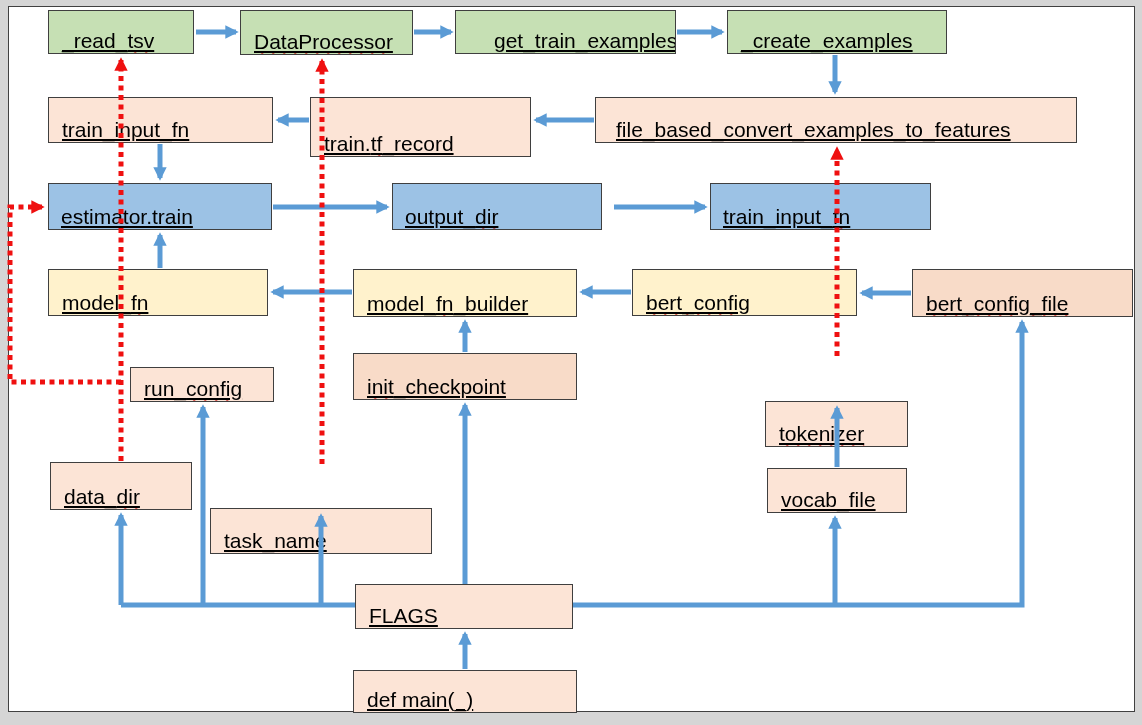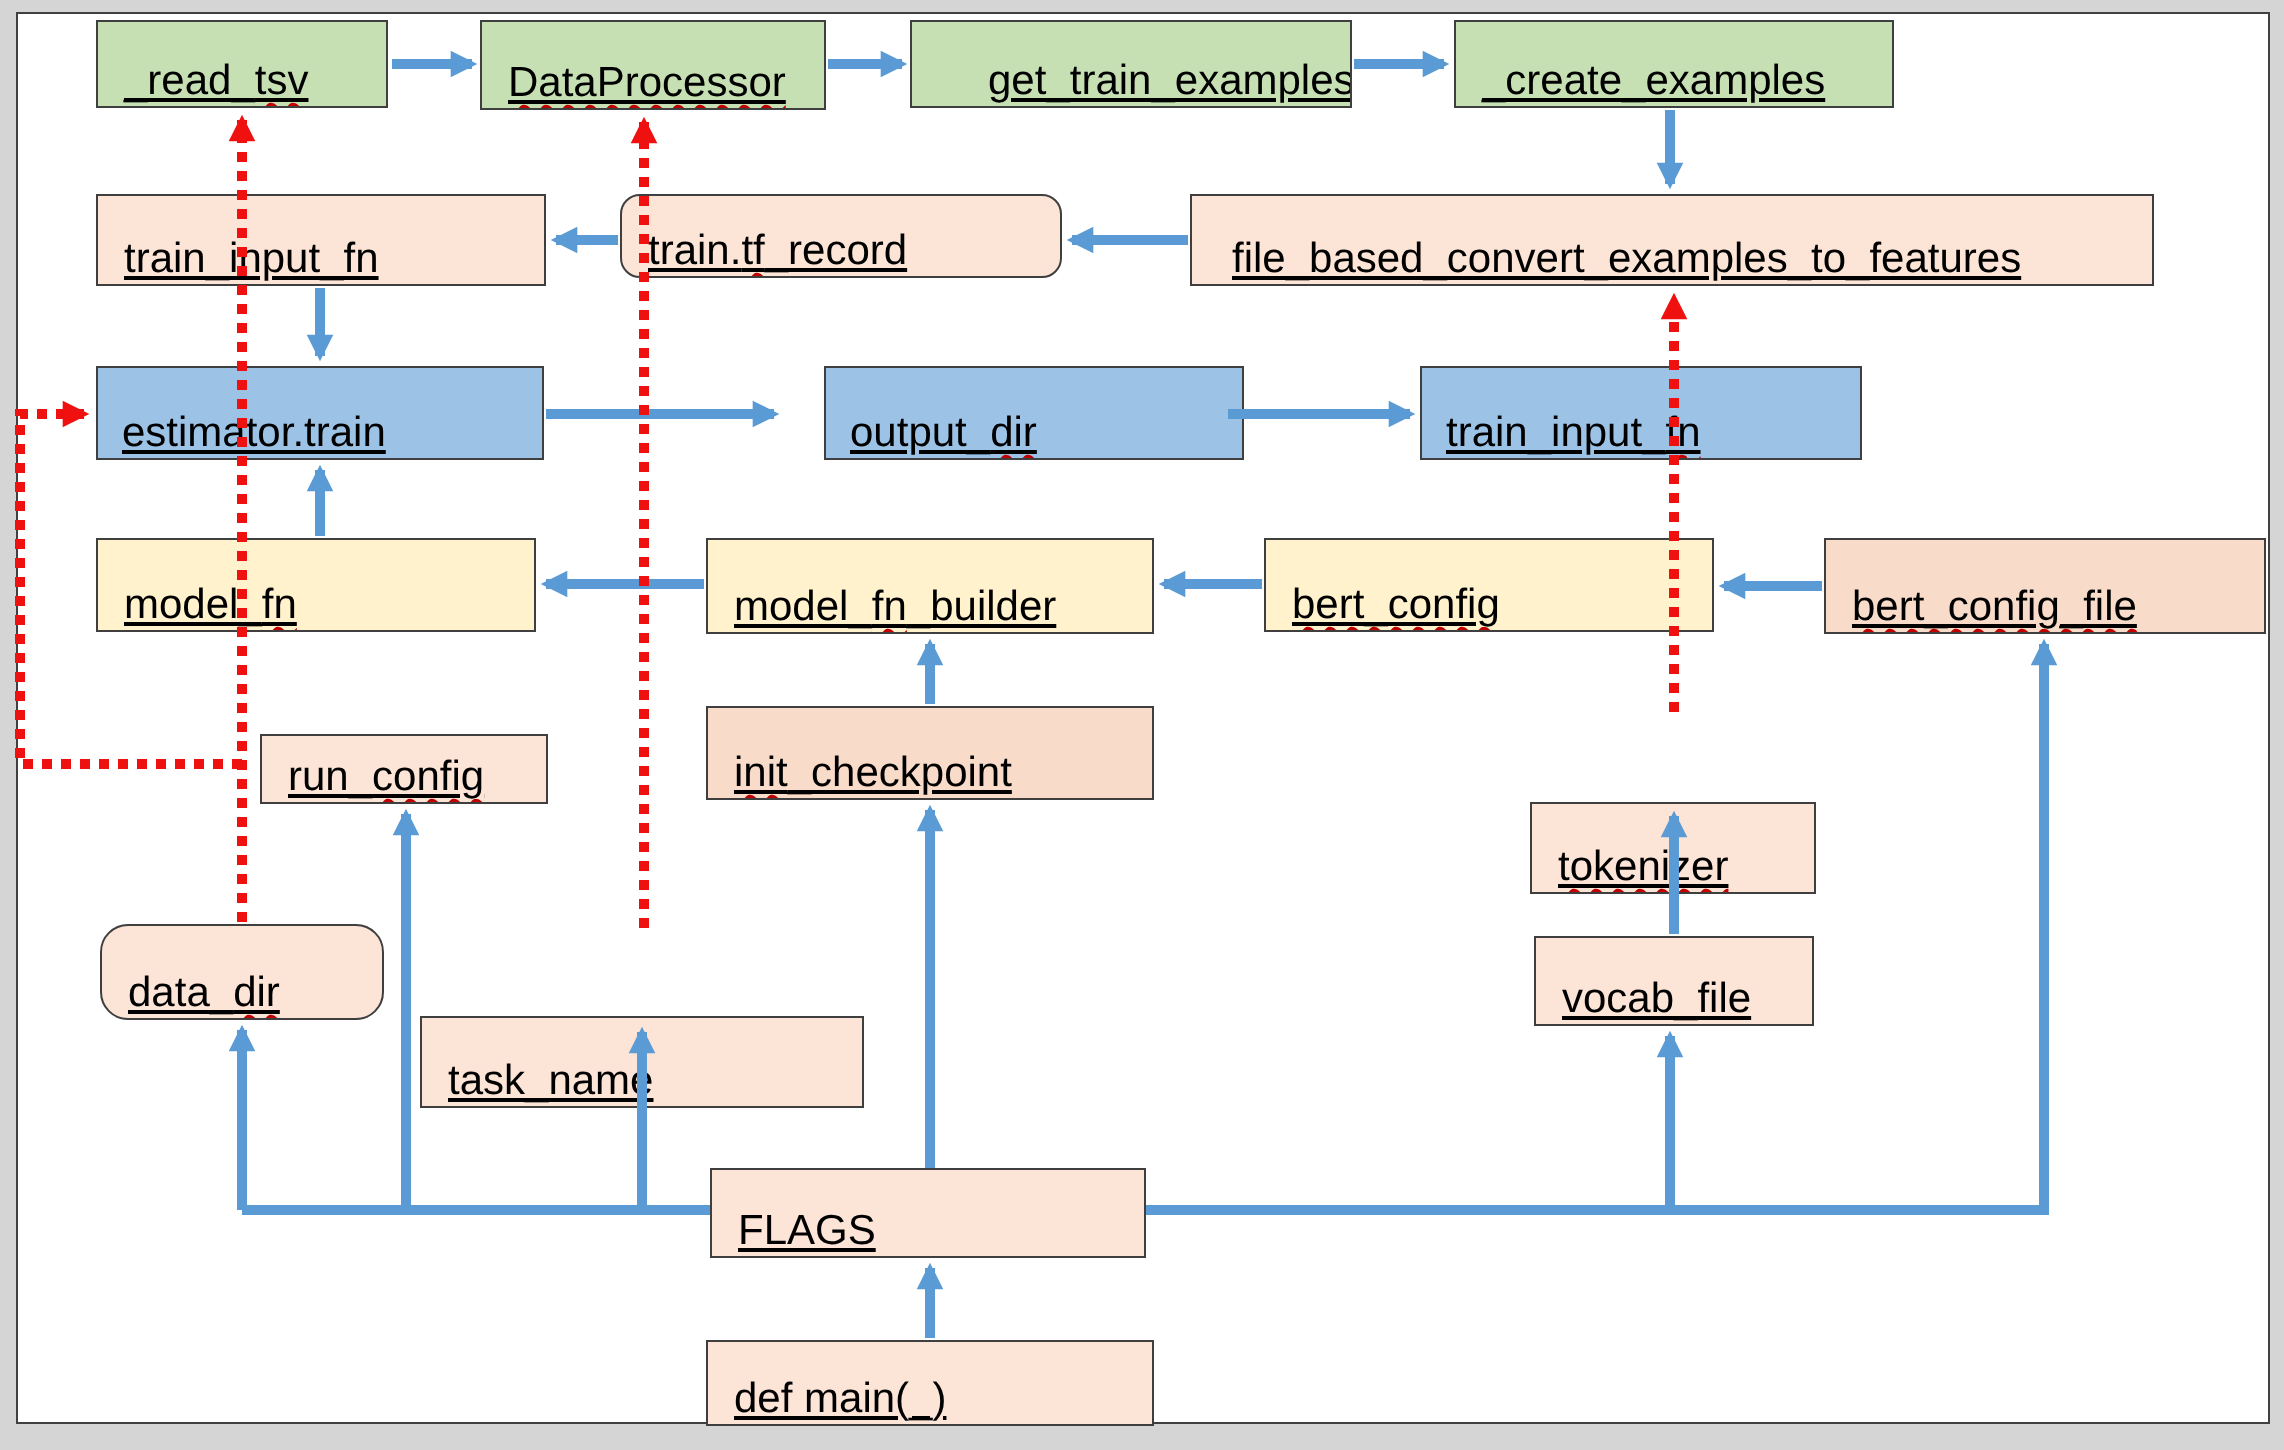--- a/index.html
+++ b/index.html
@@ -30,30 +30,30 @@
       </div>
       <div class="node fill-green" style="left: 455px; top: 10px; width: 221px; height: 44px; padding-left: 38px;">
         <span>get_train_examples</span>
       </div>
       <div class="node fill-green" style="left: 727px; top: 10px; width: 220px; height: 44px;">
         <span>_create_examples</span>
       </div>
       <div class="node fill-peach" style="left: 48px; top: 97px; width: 225px; height: 46px;">
         <span>train_input_fn</span>
       </div>
-      <div class="node fill-peach" style="left: 310px; top: 97px; width: 221px; height: 42px; border-radius: 10px;">
+      <div class="node fill-peach" style="left: 310px; top: 97px; width: 221px; height: 60px;">
         <span><span>train.</span><span class="sq">tf</span><span>_record</span></span>
       </div>
       <div class="node fill-peach" style="left: 595px; top: 97px; width: 482px; height: 46px; padding-left: 20px;">
         <span>file_based_convert_examples_to_features</span>
       </div>
       <div class="node fill-blue" style="left: 48px; top: 183px; width: 224px; height: 47px;">
         <span>estimator.train</span>
       </div>
-      <div class="node fill-blue" style="left: 392px; top: 183px; width: 210px; height: 47px; margin-left: 20px;">
+      <div class="node fill-blue" style="left: 392px; top: 183px; width: 210px; height: 47px;">
         <span><span>output_</span><span class="sq">dir</span></span>
       </div>
       <div class="node fill-blue" style="left: 710px; top: 183px; width: 221px; height: 47px;">
         <span><span>train_input_</span><span class="sq">fn</span></span>
       </div>
       <div class="node fill-yellow" style="left: 48px; top: 269px; width: 220px; height: 47px;">
         <span><span>model_</span><span class="sq">fn</span></span>
       </div>
       <div class="node fill-yellow" style="left: 353px; top: 269px; width: 224px; height: 48px;">
         <span><span>model_</span><span class="sq">fn</span><span>_builder</span></span>
@@ -66,21 +66,21 @@
       </div>
       <div class="node fill-peach2" style="left: 353px; top: 353px; width: 224px; height: 47px;">
         <span><span class="sq">init</span><span>_checkpoint</span></span>
       </div>
       <div class="node fill-peach" style="left: 765px; top: 357px; width: 143px; height: 46px; margin-top: 44px;">
         <span><span class="sq">tokenizer</span></span>
       </div>
       <div class="node fill-peach" style="left: 130px; top: 367px; width: 144px; height: 35px;">
         <span><span>run_</span><span class="sq">config</span></span>
       </div>
-      <div class="node fill-peach" style="left: 50px; top: 462px; width: 142px; height: 48px; border-radius: 14px;">
+      <div class="node fill-peach" style="left: 50px; top: 462px; width: 142px; height: 48px;">
         <span><span>data_</span><span class="sq">dir</span></span>
       </div>
       <div class="node fill-peach" style="left: 210px; top: 465px; width: 222px; height: 46px; margin-top: 43px;">
         <span>task_name</span>
       </div>
       <div class="node fill-peach" style="left: 767px; top: 468px; width: 140px; height: 45px;">
         <span>vocab_file</span>
       </div>
       <div class="node fill-peach" style="left: 355px; top: 584px; width: 218px; height: 45px;">
         <span>FLAGS</span>

